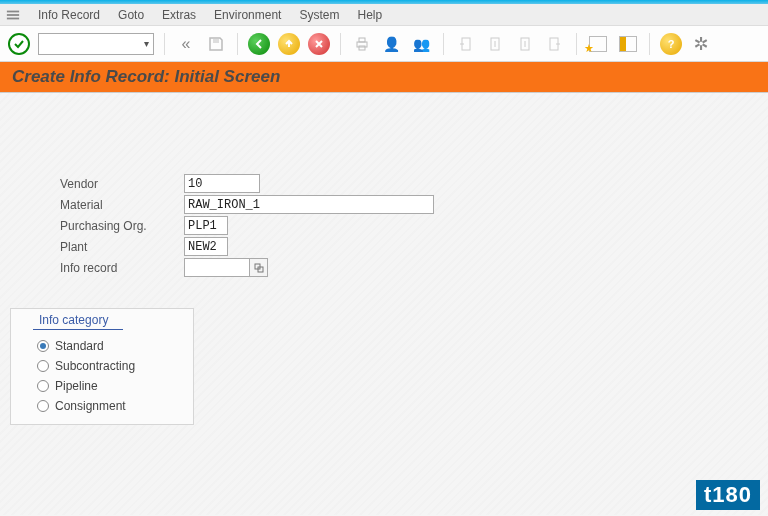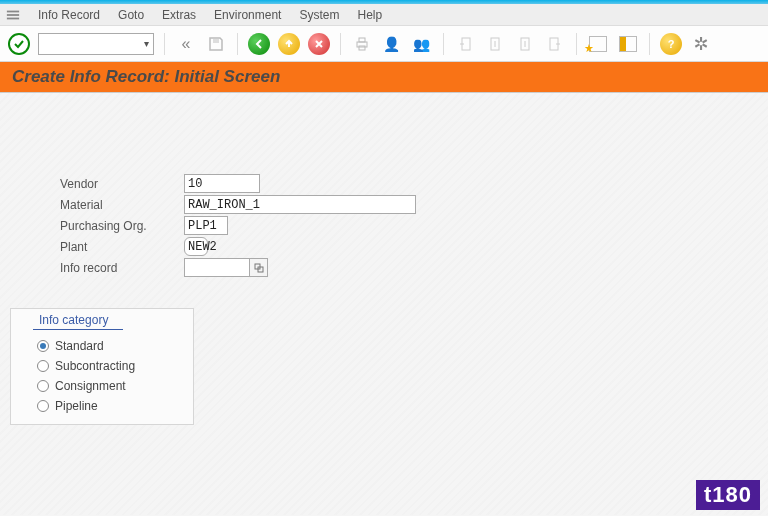--- a/index.html
+++ b/index.html
@@ -106,23 +106,23 @@
     border: 1px solid #aaa;
     height: 19px;
     background: #fff;
     padding: 0 3px;
     font-family: "Courier New", monospace;
     font-size: 12px;
     display: flex; align-items: center;
     color:#222;
   }
   .fld.w1{width:76px;}
-  .fld.w2{width:232px;}
+  .fld.w2{width:250px;}
   .fld.w3{width:44px;}
-  .fld.w4{width:24px;border-radius:6px;}
+  .fld.w4{width:44px;}
   .fld.w5{width:66px;}
   .help-btn{
     width:18px;height:19px;border:1px solid #aaa;border-left:none;
     display:flex;align-items:center;justify-content:center;
     background:#f4f4f4;color:#666;font-size:11px;
   }
   .group-box {
     margin-top: 30px;
     border: 1px solid #d6d6d6;
     width: 184px;
@@ -142,21 +142,21 @@
     color:#444;
   }
   .radio {
     width:12px;height:12px;border:1px solid #888;border-radius:50%;
     display:flex;align-items:center;justify-content:center;background:#fff;
   }
   .radio.selected::after{content:"";width:6px;height:6px;border-radius:50%;background:#3a7ab8;}
   .watermark {
     position:absolute;
     right:8px; bottom:6px;
-    background:#4c1d95;color:#fff;
+    background:#0369a1;color:#fff;
     font-weight:bold;font-size:22px;
     padding:2px 8px;
     font-family: Arial Black, Arial, sans-serif;
     letter-spacing:1px;
   }
 </style>
 </head>
 <body>
 
 <div class="top-stripe"></div>
@@ -291,23 +291,23 @@
     <div class="radio-row">
       <span class="radio selected"></span>
       <span>Standard</span>
     </div>
     <div class="radio-row">
       <span class="radio"></span>
       <span>Subcontracting</span>
     </div>
     <div class="radio-row">
       <span class="radio"></span>
-      <span>Consignment</span>
+      <span>Pipeline</span>
     </div>
     <div class="radio-row">
       <span class="radio"></span>
-      <span>Pipeline</span>
+      <span>Consignment</span>
     </div>
   </div>
 
 </div>
 
 <div class="watermark">t180</div>
 
 </body></html>

